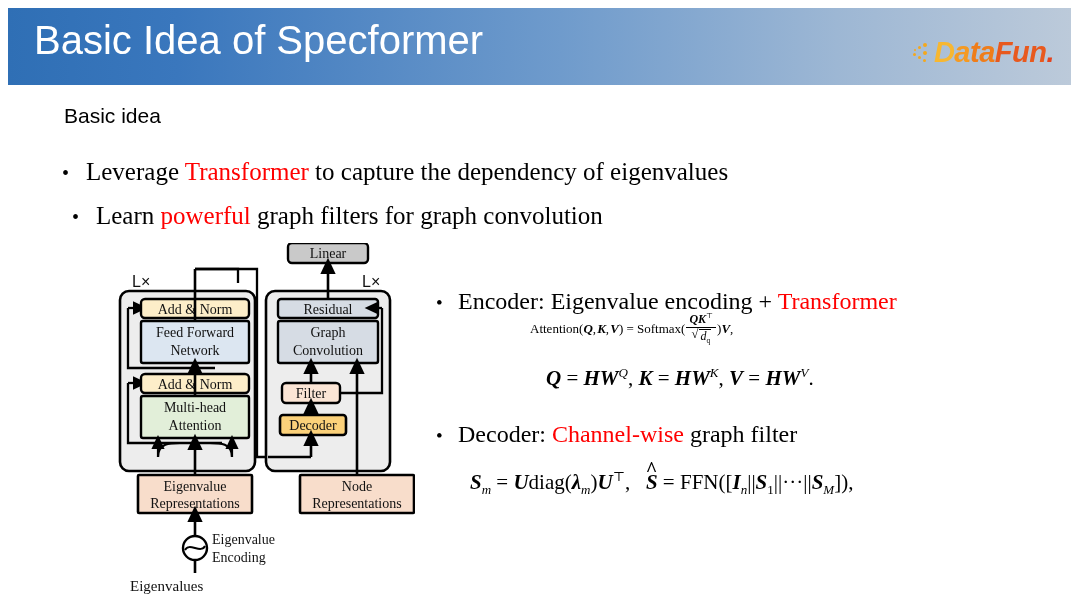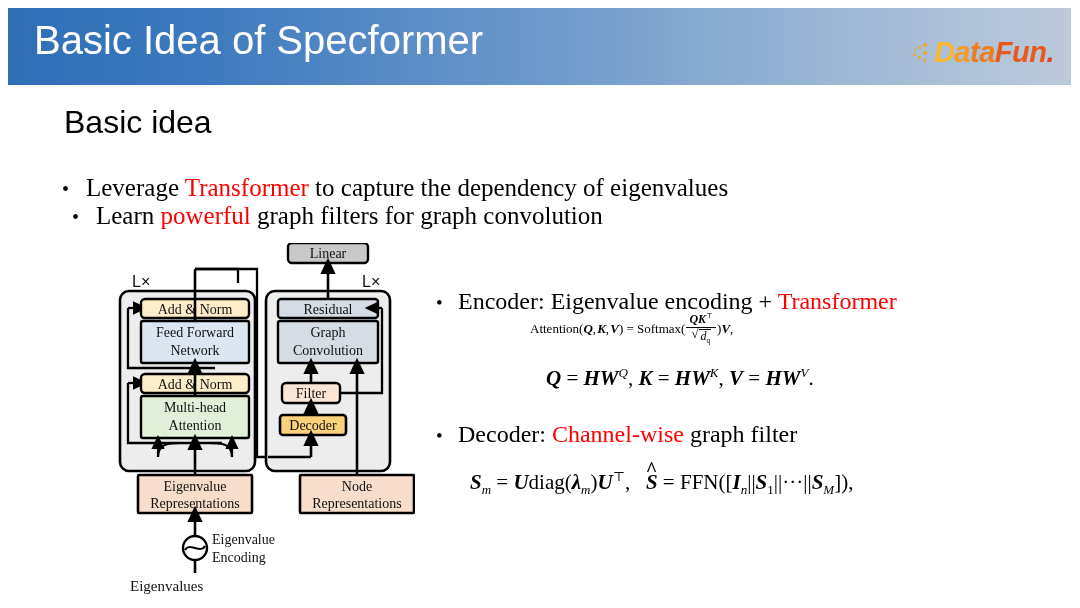--- a/index.html
+++ b/index.html
@@ -79,39 +79,39 @@
   .lg3 { color: #ef7d1a; }
   .lg4 { color: #e8591e; }
   .lg5 { color: #e4431f; }
 
   
   #section-heading {
     position: absolute;
     left: 64px;
     top: 104px;
     font-family: "Liberation Sans", "DejaVu Sans", sans-serif;
-    font-size: 32px;
+    font-size: 21px;
     color: #000000;
     white-space: nowrap;
   }
 
   .lbullet {
     position: absolute;
     font-size: 25px;
     color: #000000;
     white-space: nowrap;
     line-height: 1.1;
   }
   .lbullet .dot {
     display: inline-block;
     width: 24px;
     font-size: 20px;
     vertical-align: baseline;
   }
-  #bullet-1 { left: 62px; top: 158px; margin-top: 16px; }
+  #bullet-1 { left: 62px; top: 158px; }
   #bullet-2 { left: 62px; top: 202px; margin-left: 10px; }
 
   .accent-red { color: #ff0000; }
 
   
   .rbullet {
     position: absolute;
     font-size: 24px;
     color: #000000;
     white-space: nowrap;

